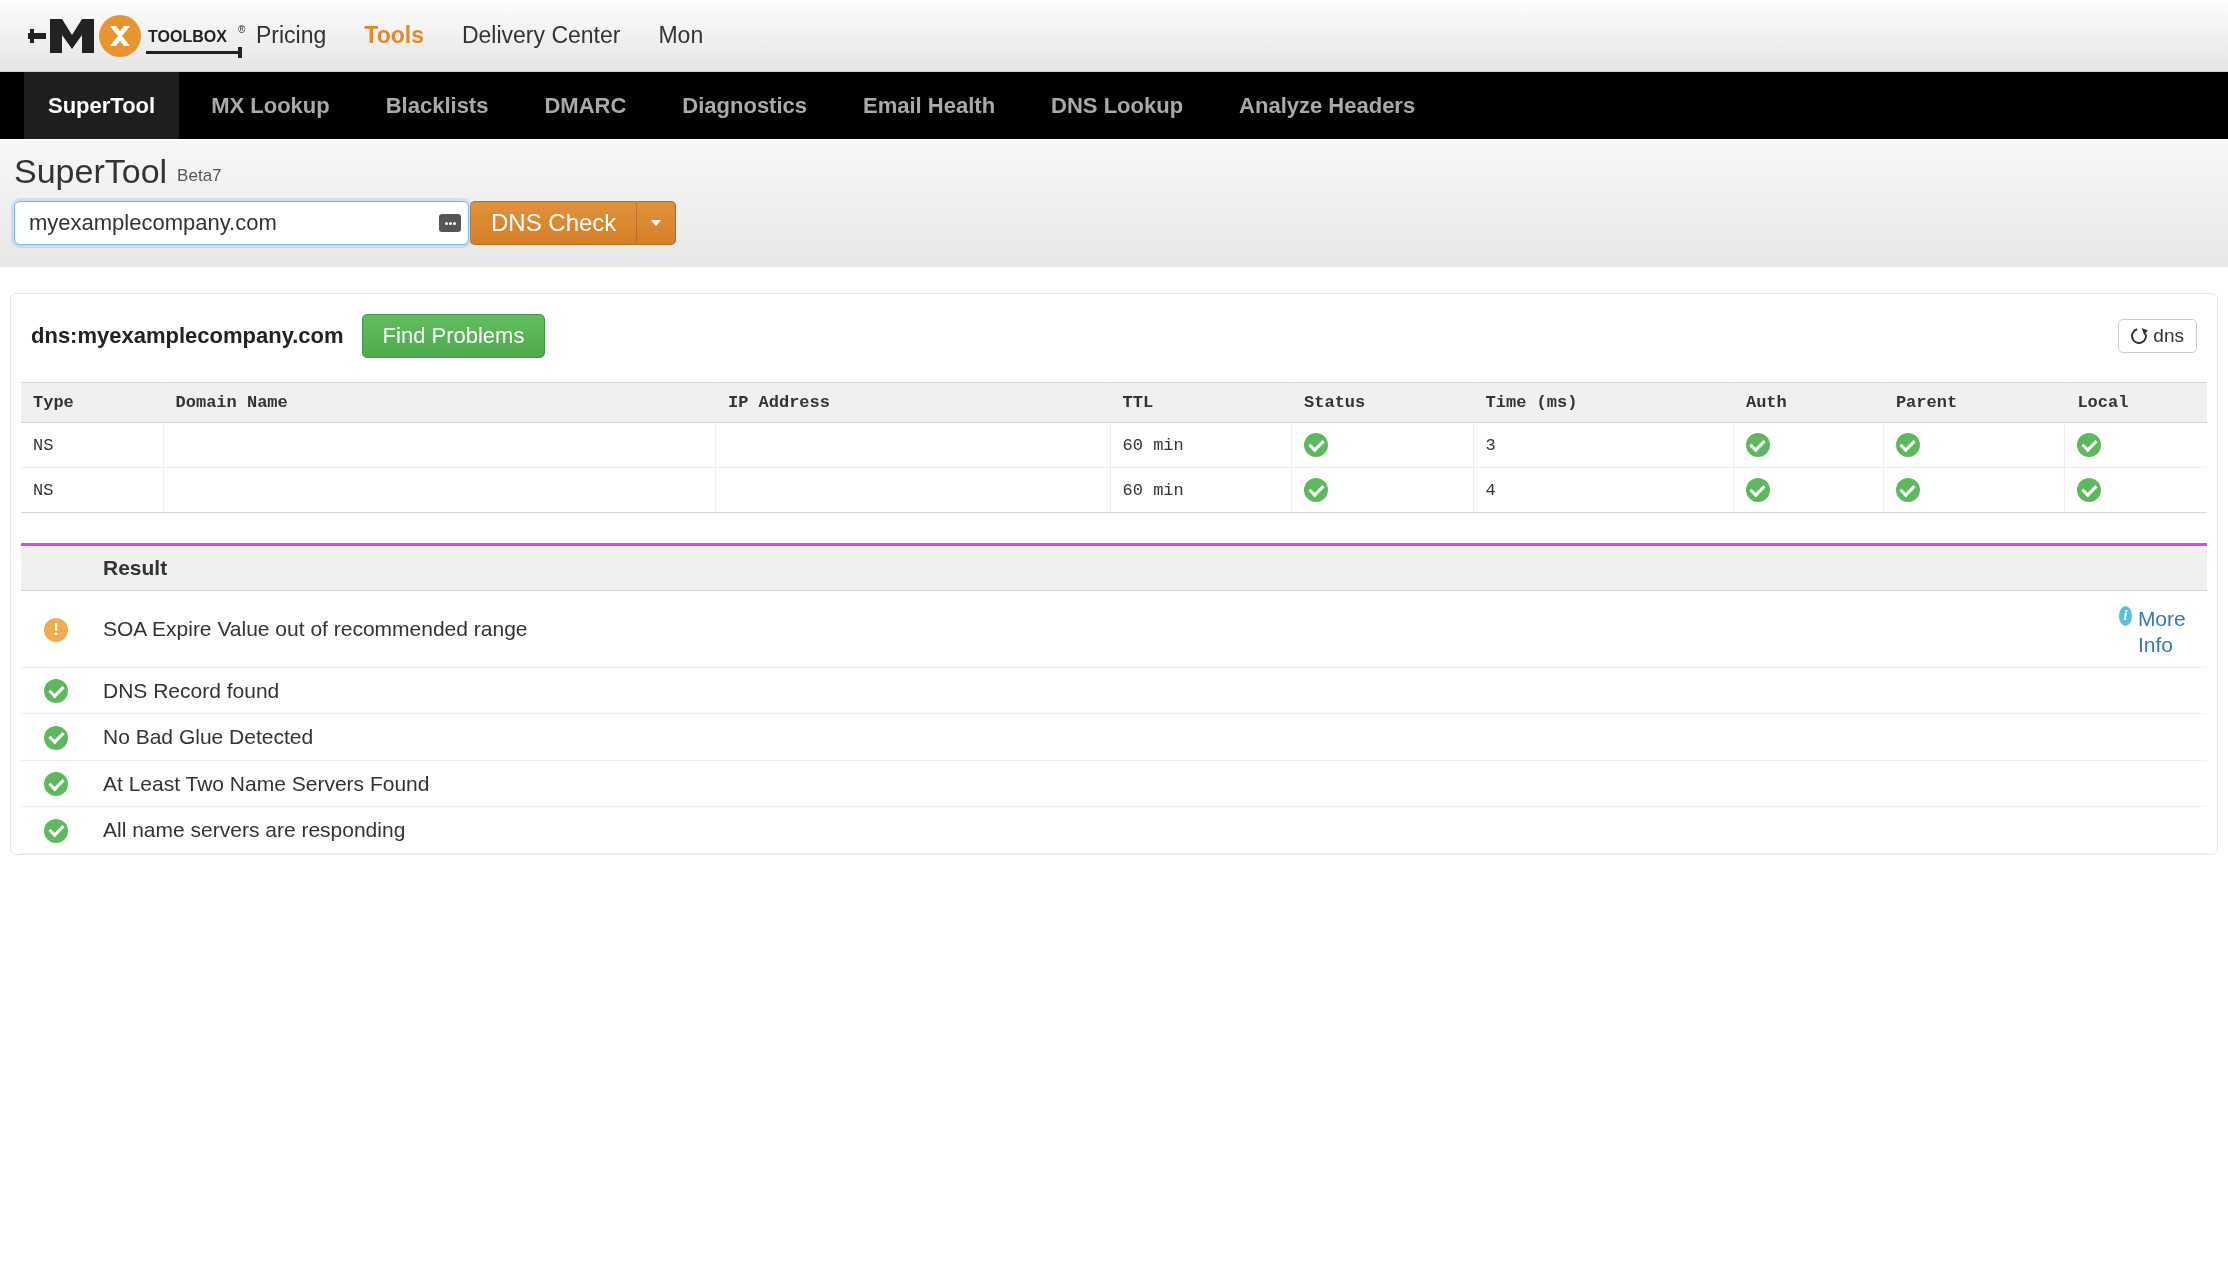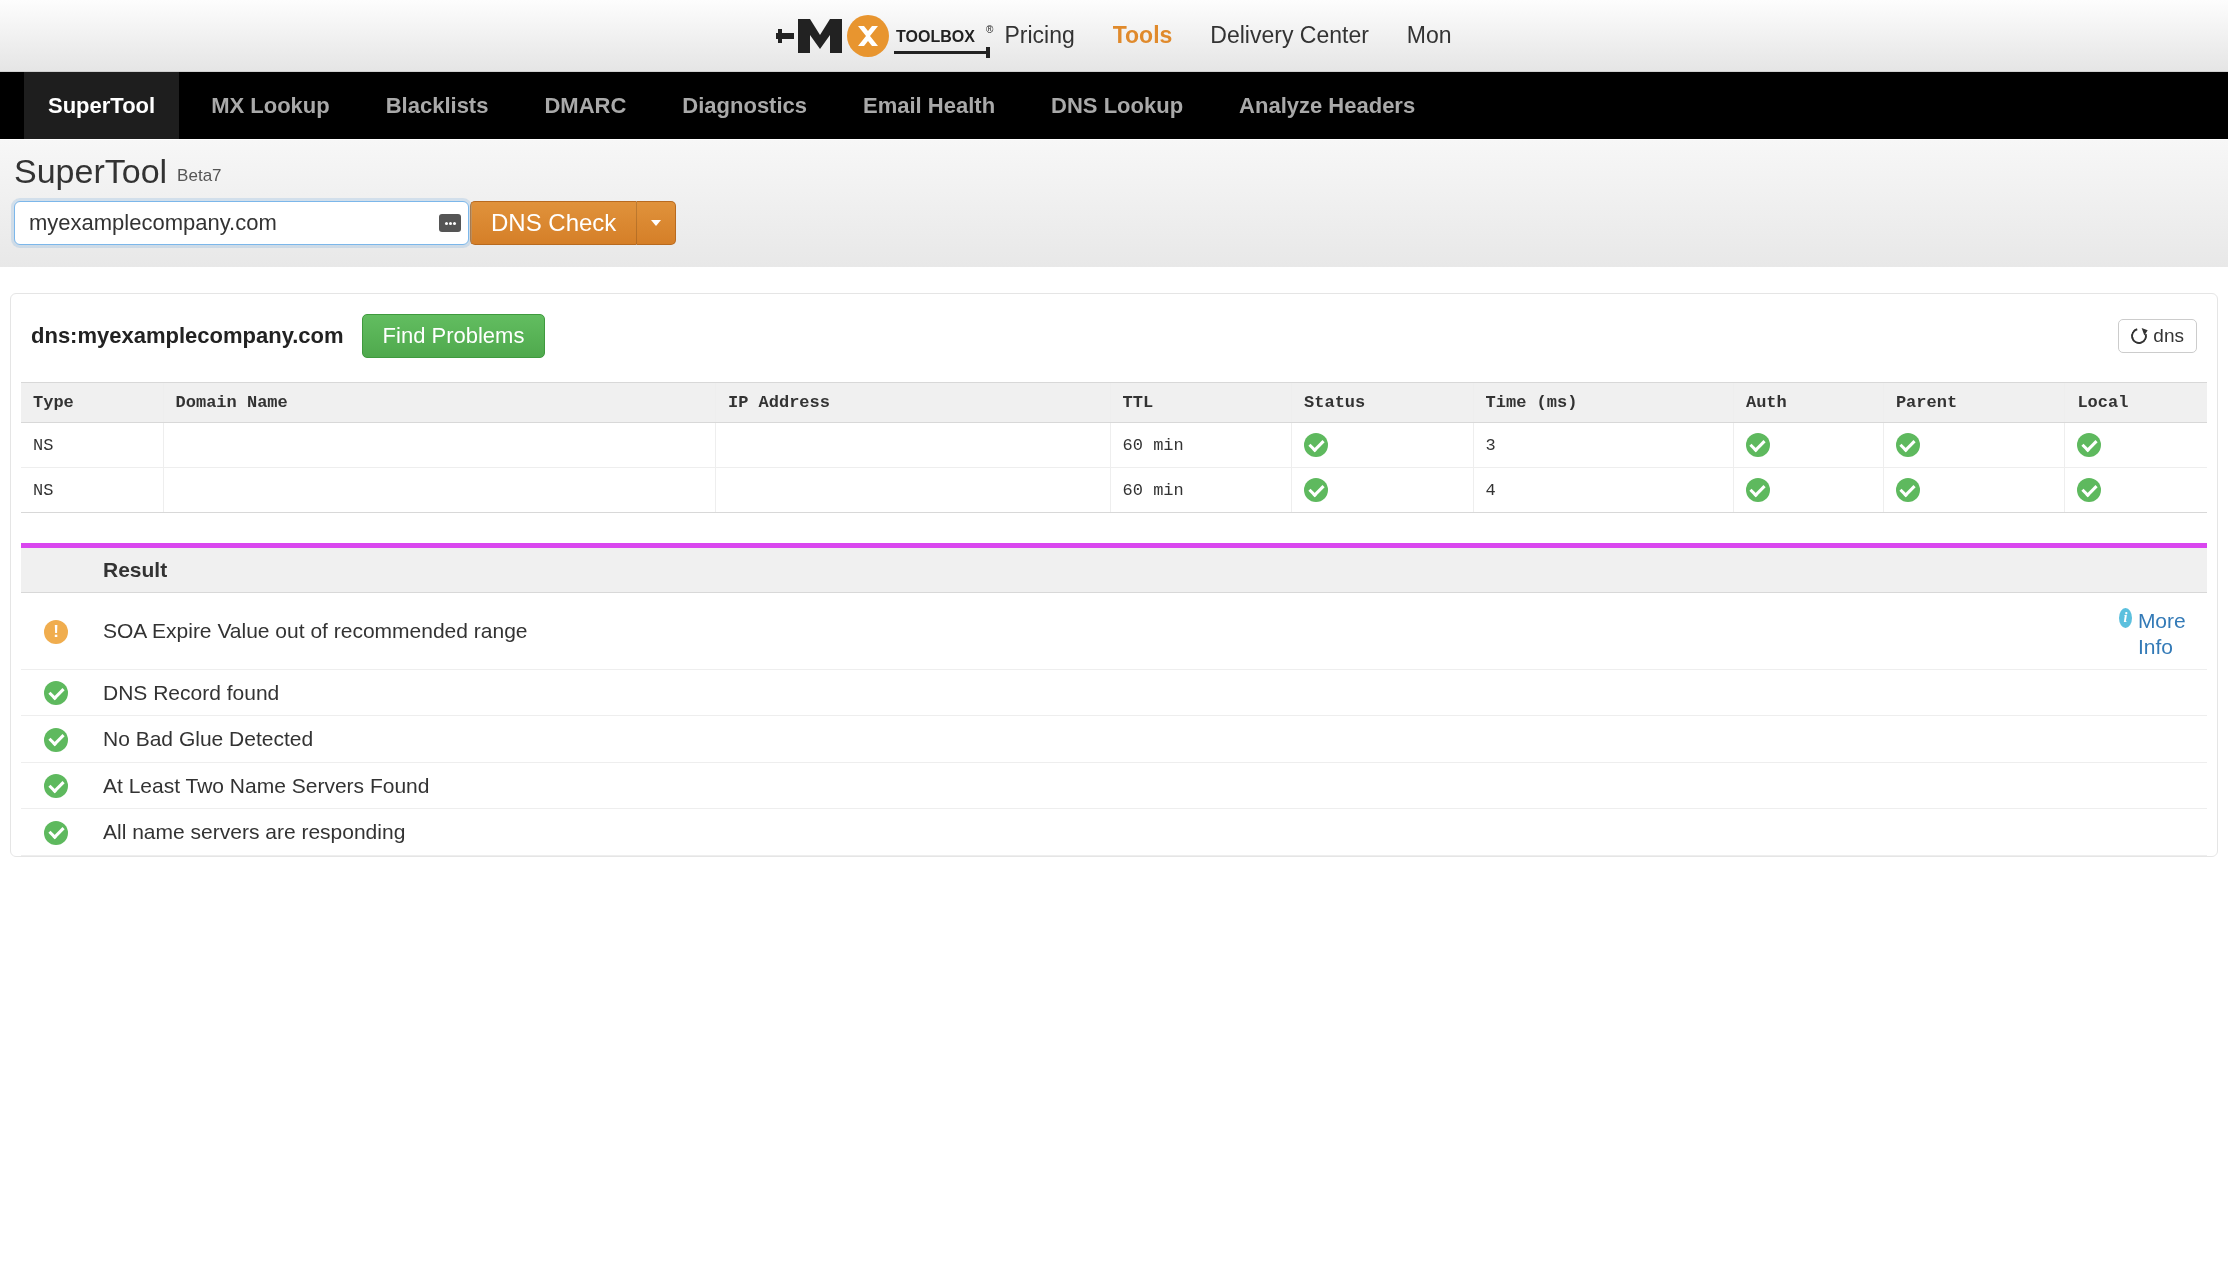--- a/index.html
+++ b/index.html
@@ -1,17 +1,17 @@
 <!DOCTYPE html>
 <html><head>
 <meta charset="utf-8">
 <style>
   * { box-sizing: border-box; margin: 0; padding: 0; }
   body { font-family: -apple-system, BlinkMacSystemFont, "Segoe UI", Helvetica, Arial, sans-serif; background: #fff; color: #333; overflow-x: hidden; }
-  .top-bar { background: linear-gradient(to bottom, #fdfdfd, #e5e5e5); height: 72px; display: flex; align-items: center; justify-content: center; padding: 0 28px 0 28px; border-bottom: 1px solid #d0d0d0; gap: 8px; }
+  .top-bar { background: linear-gradient(to bottom, #fdfdfd, #e5e5e5); height: 72px; display: flex; align-items: center; justify-content: flex-start; padding: 0 28px 0 28px; border-bottom: 1px solid #d0d0d0; gap: 8px; }
   .logo { display: flex; align-items: center; gap: 2px; }
   .logo svg { display: block; }
   .top-nav { display: flex; gap: 38px; font-size: 23px; color: #333; }
   .top-nav a { text-decoration: none; color: #333; cursor: pointer; }
   .top-nav a.active { color: #e08a2c; font-weight: 700; }
   .secondary-nav { background: #000; display: flex; padding: 0 0 0 24px; height: 67px; align-items: stretch; }
   .secondary-nav a { display: flex; align-items: center; padding: 0 24px; color: #a9a9a9; text-decoration: none; font-size: 22px; font-weight: 600; cursor: pointer; }
   .secondary-nav a.active { background: #1e1e1e; color: #fff; }
   .secondary-nav a + a { margin-left: 8px; }
   .page-header-area { background: linear-gradient(to bottom, #f7f7f7, #e8e8e8); padding: 12px 14px 22px 14px; border-top: 1px solid #fff; }
@@ -47,21 +47,21 @@
   .col-domain { width: 350px; }
   .col-ip { width: 250px; }
   .col-ttl { width: 115px; }
   .col-status { width: 115px; }
   .col-time { width: 165px; }
   .col-auth { width: 95px; }
   .col-parent { width: 115px; }
   .col-local { width: 90px; margin-top: 6px; }
 
   table.result-table { width: calc(100% - 20px); margin: 0 10px; border-collapse: collapse; font-size: 21px; }
-  table.result-table th { background: #f0f0f0; border-top: 5px solid #d946ef; border-bottom: 1px solid #d8d8d8; text-align: left; padding: 10px 12px; font-weight: 700; color: #333; }
+  table.result-table th { background: #f0f0f0; border-top: 3px solid #d946ef; border-bottom: 1px solid #d8d8d8; text-align: left; padding: 10px 12px; font-weight: 700; color: #333; }
   table.result-table td { padding: 10px 12px; border-bottom: 1px solid #eee; vertical-align: middle; }
   .rcol-icon { width: 70px; text-align: center; }
   .rcol-action { width: 100px; }
   .check-circle { display: inline-flex; width: 24px; height: 24px; background: #5eb95e; border-radius: 50%; align-items: center; justify-content: center; }
   .check-circle::after { content:''; width: 6px; height: 11px; border: solid #fff; border-width: 0 3px 3px 0; transform: rotate(45deg); margin-top:-3px; }
   .warn-circle { display: inline-flex; width: 24px; height: 24px; background: #f0ad4e; border-radius: 50%; align-items: center; justify-content: center; color: #fff; font-weight: 700; font-size: 17px; }
   .info-circle { display: inline-flex; width: 20px; height: 20px; background: #5bc0de; border-radius: 50%; align-items: center; justify-content: center; color: #fff; font-weight: 700; font-family: Georgia, serif; font-style: italic; font-size: 14px; }
   .more-info-link { color: #337ab7; text-decoration: none; display: inline-flex; align-items: flex-start; gap: 6px; line-height: 1.2; cursor: pointer; }
 </style>
 </head>

